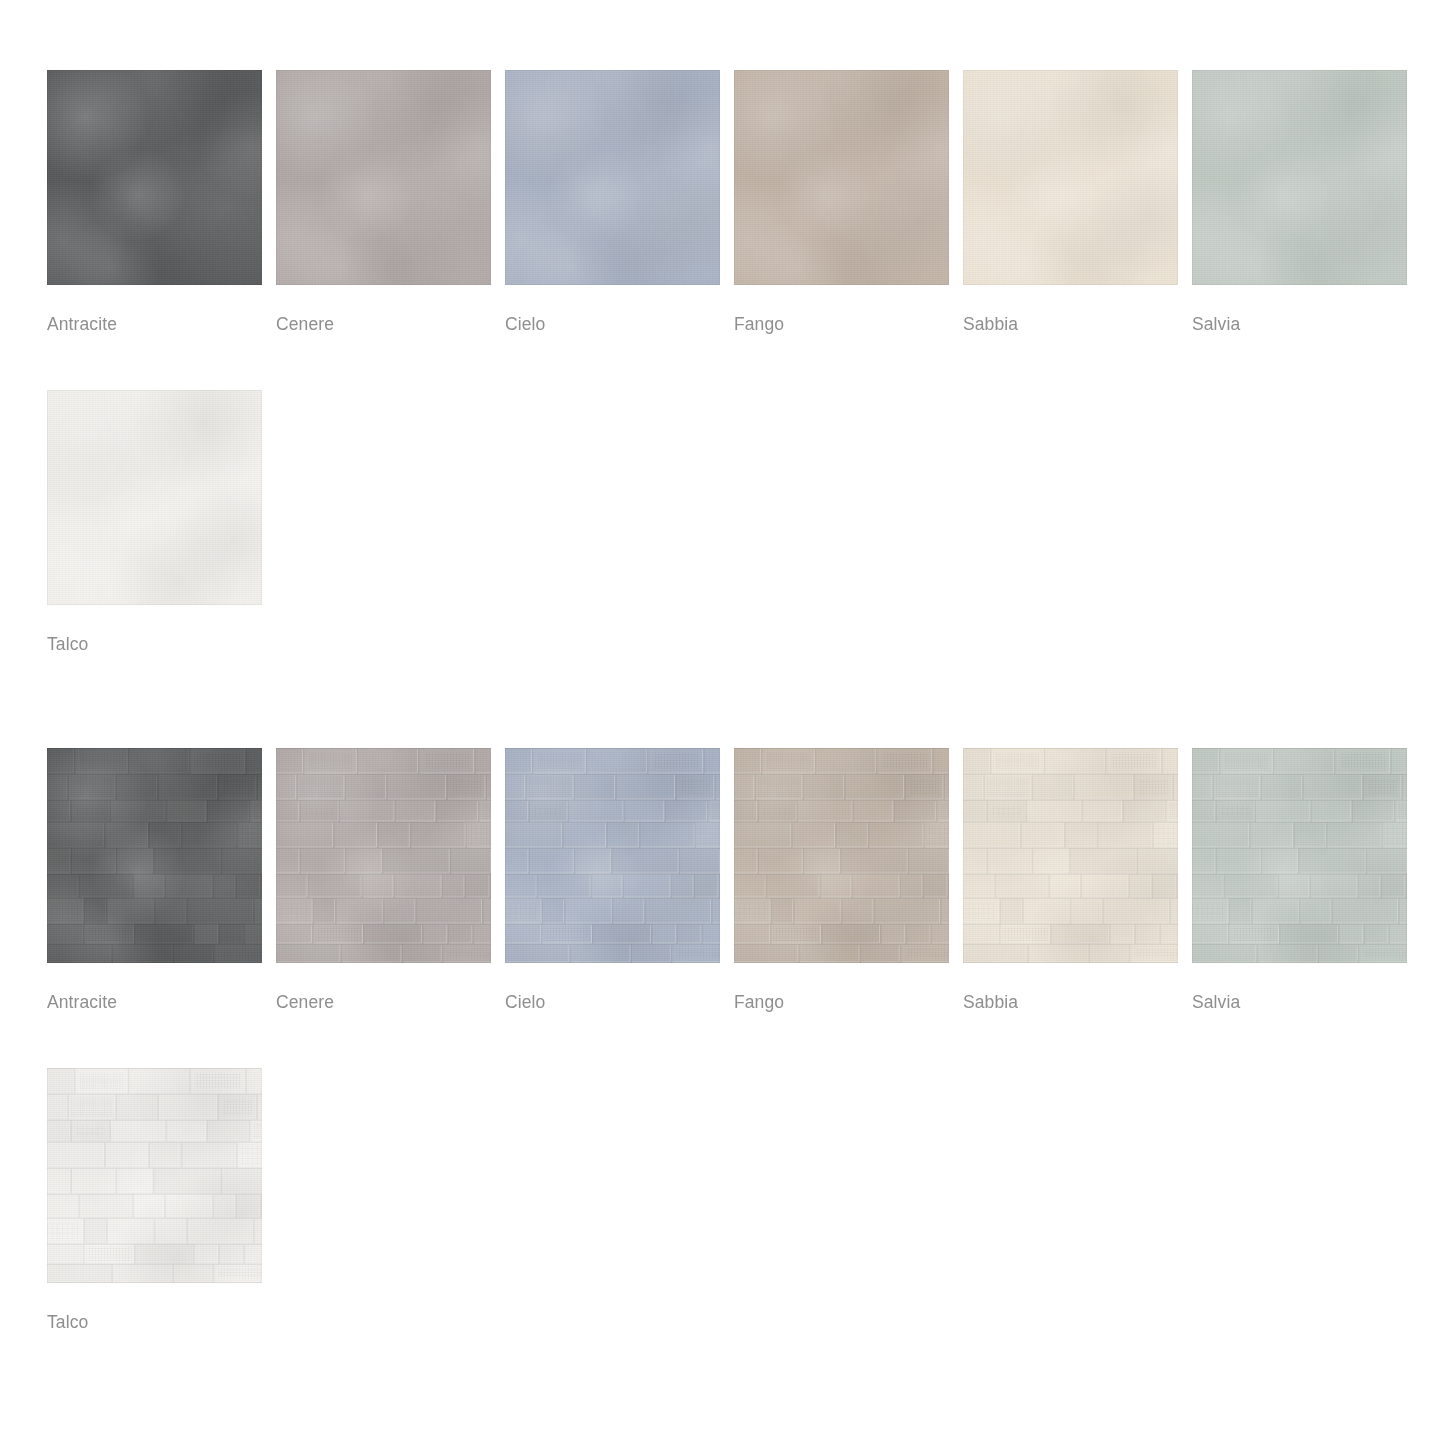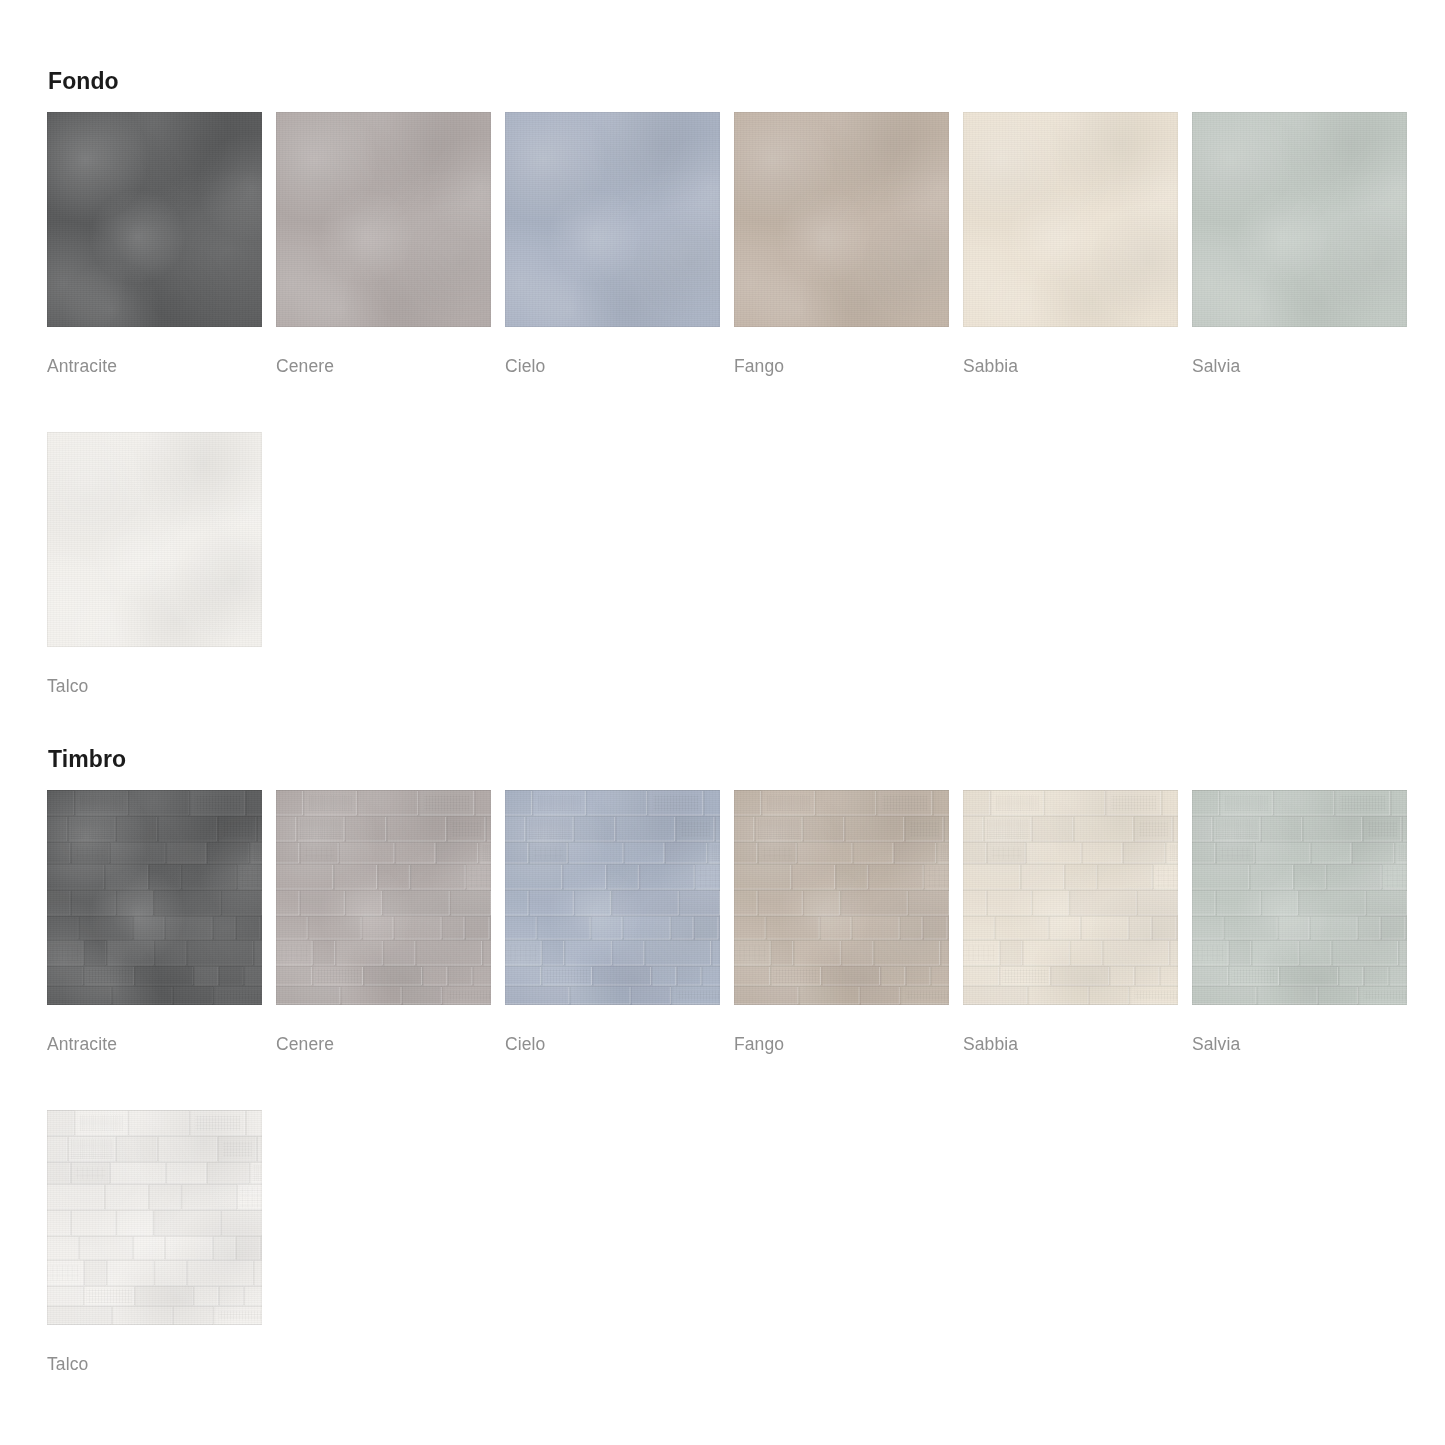--- a/index.html
+++ b/index.html
@@ -103,21 +103,20 @@
   .tex-patch svg { display: block; width: 100%; height: 100%; }
 
   .edge { position: absolute; inset: 0; box-shadow: inset 0 0 0 1px rgba(0,0,0,0.035); }
 </style>
 </head>
 <body>
 
 <div class="page">
 
   <div class="section" id="section-fondo" style="top:70px;">
-    <h2 class="section-title">Fondo</h2>
 
     <div class="swatch-grid">
 
       <div class="swatch-cell">
         <div class="swatch" style="background-color: rgb(90, 91, 92);">
           <div class="tex-cloud"></div>
           <div class="tex-base"></div>
           <div class="tex-grain"></div>
           <div class="edge"></div>
         </div>
@@ -183,21 +182,20 @@
           <div class="tex-base"></div>
           <div class="tex-grain"></div>
           <div class="edge"></div>
         </div>
         <div class="swatch-label">Talco</div>
       </div>
     </div>
   </div>
 
   <div class="section" id="section-timbro" style="top:748px;">
-    <h2 class="section-title">Timbro</h2>
 
     <div class="swatch-grid">
 
       <div class="swatch-cell">
         <div class="swatch patch" style="background-color: rgb(93, 94, 95);">
           <div class="tex-cloud"></div>
           <div class="tex-base"></div>
           <div class="tex-patch">
               <svg viewBox="0 0 215 215" preserveAspectRatio="none">
                 <defs>

